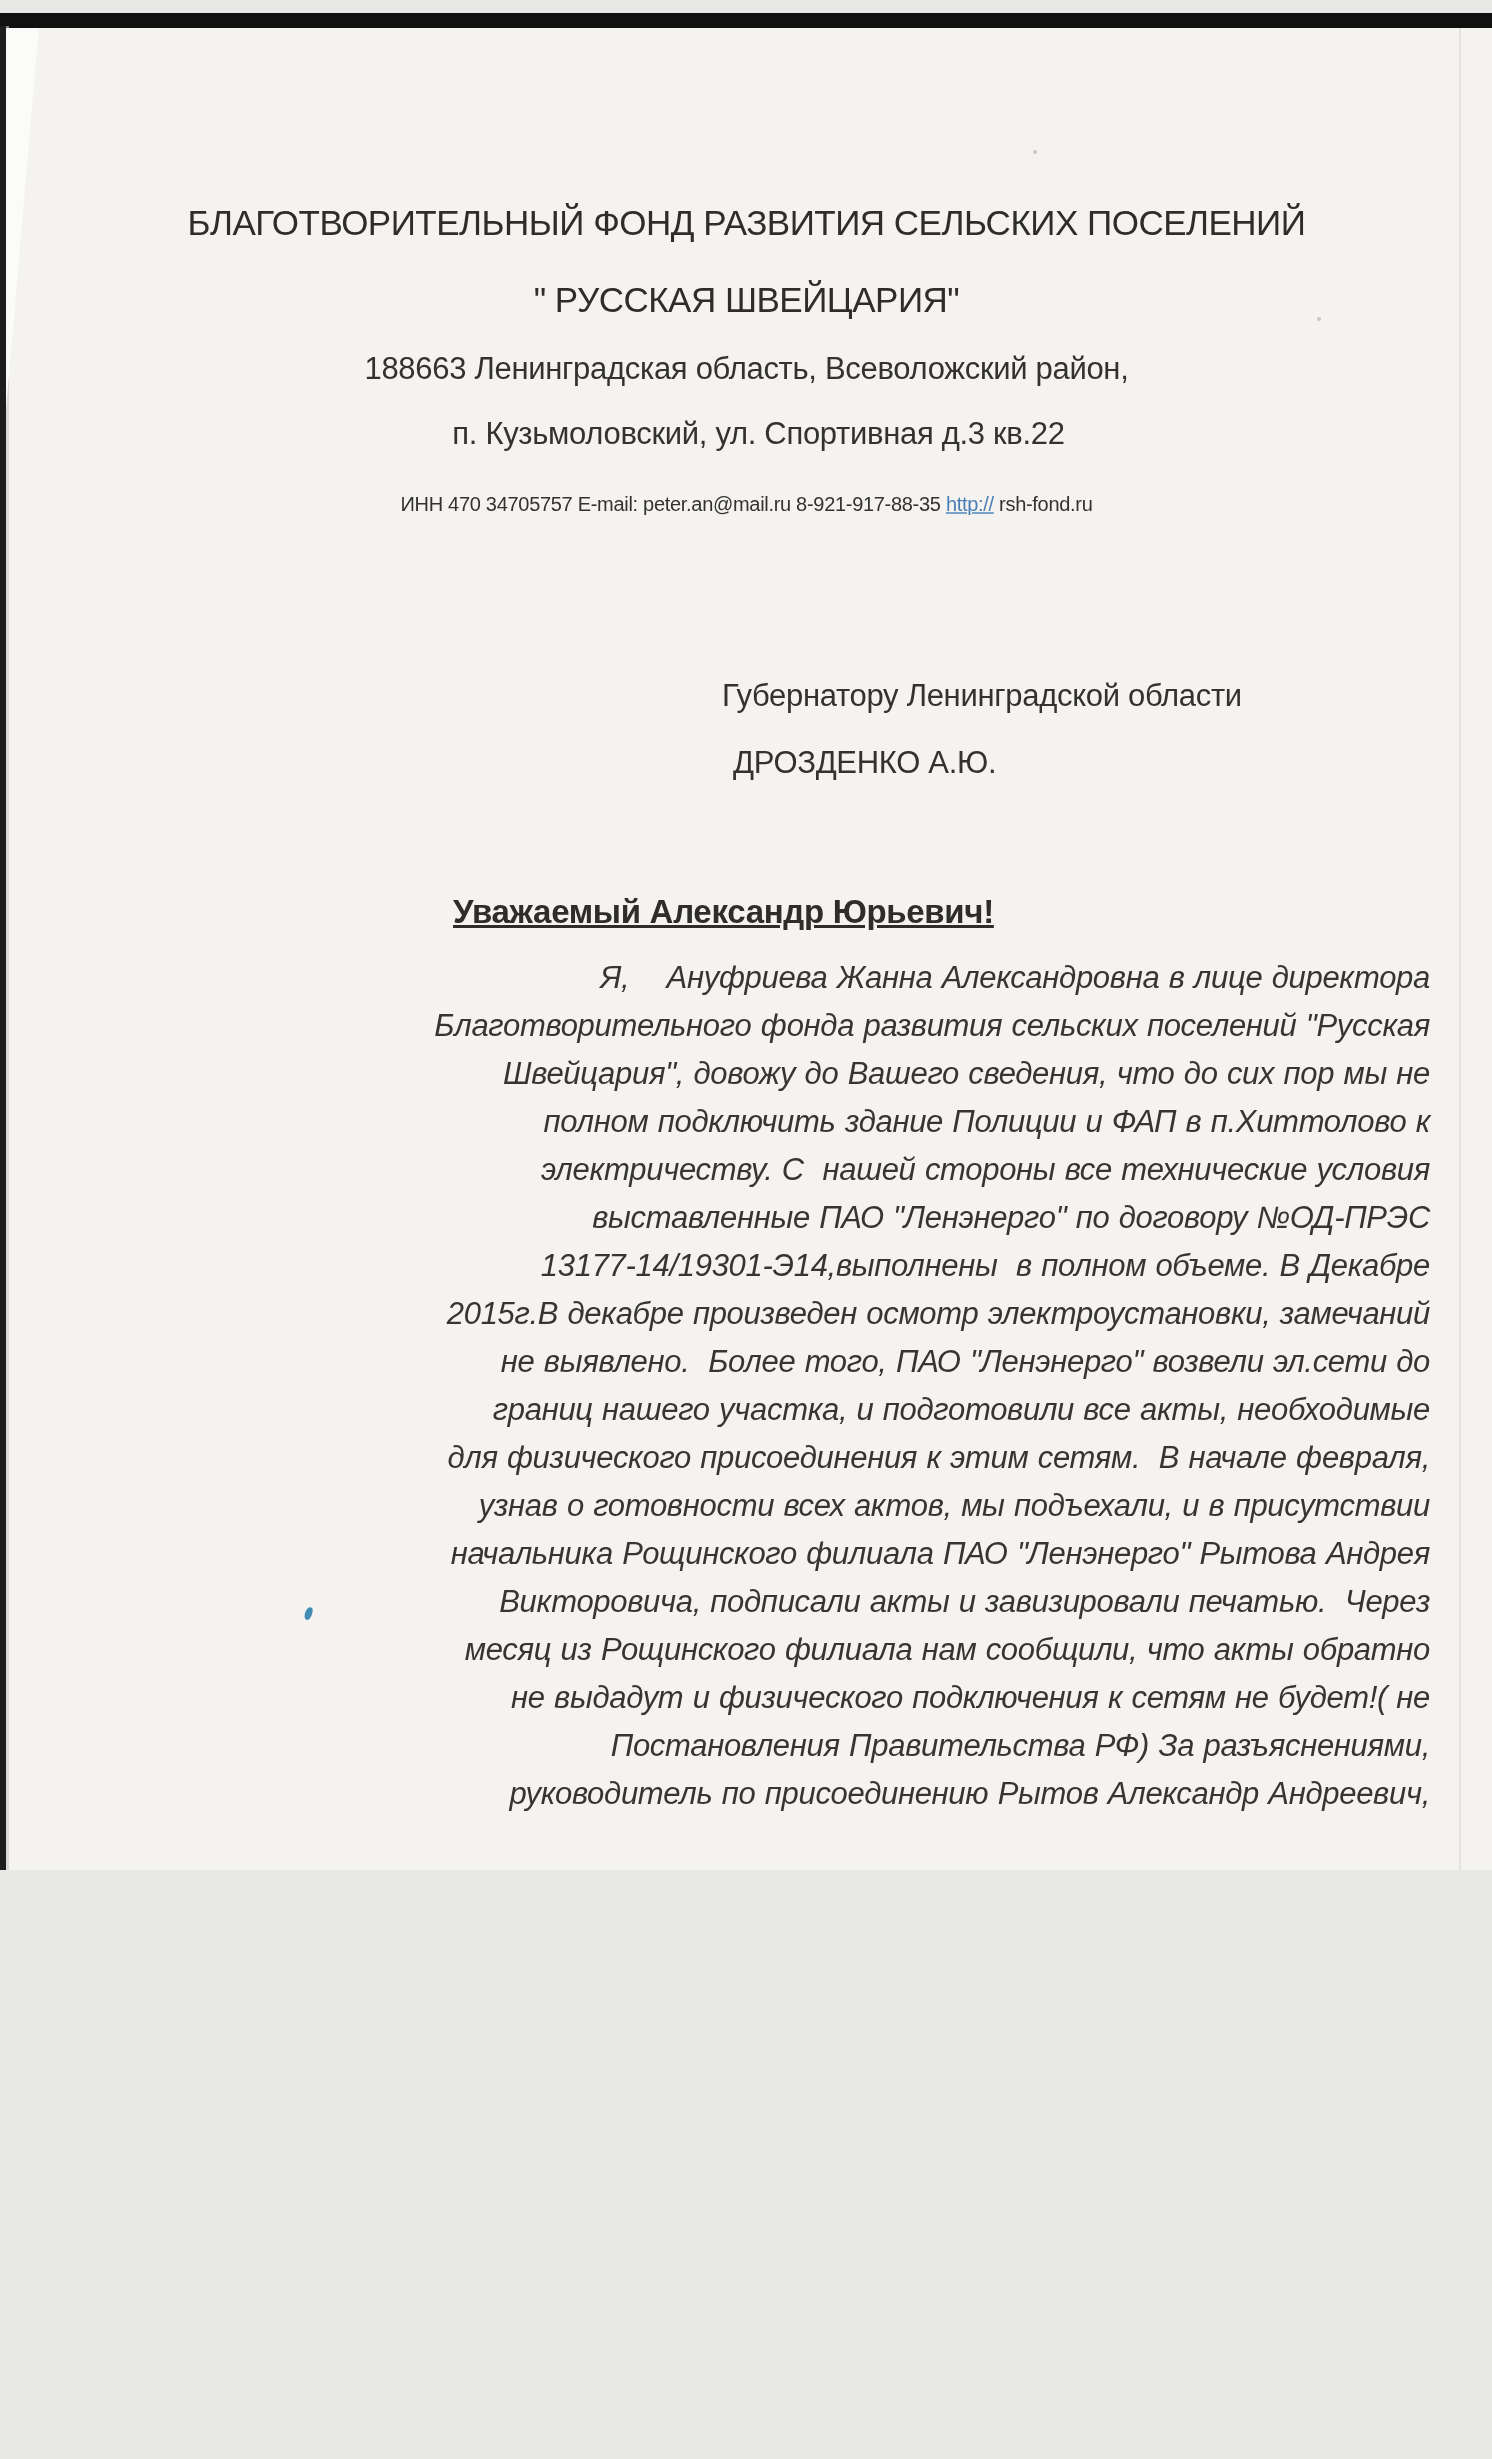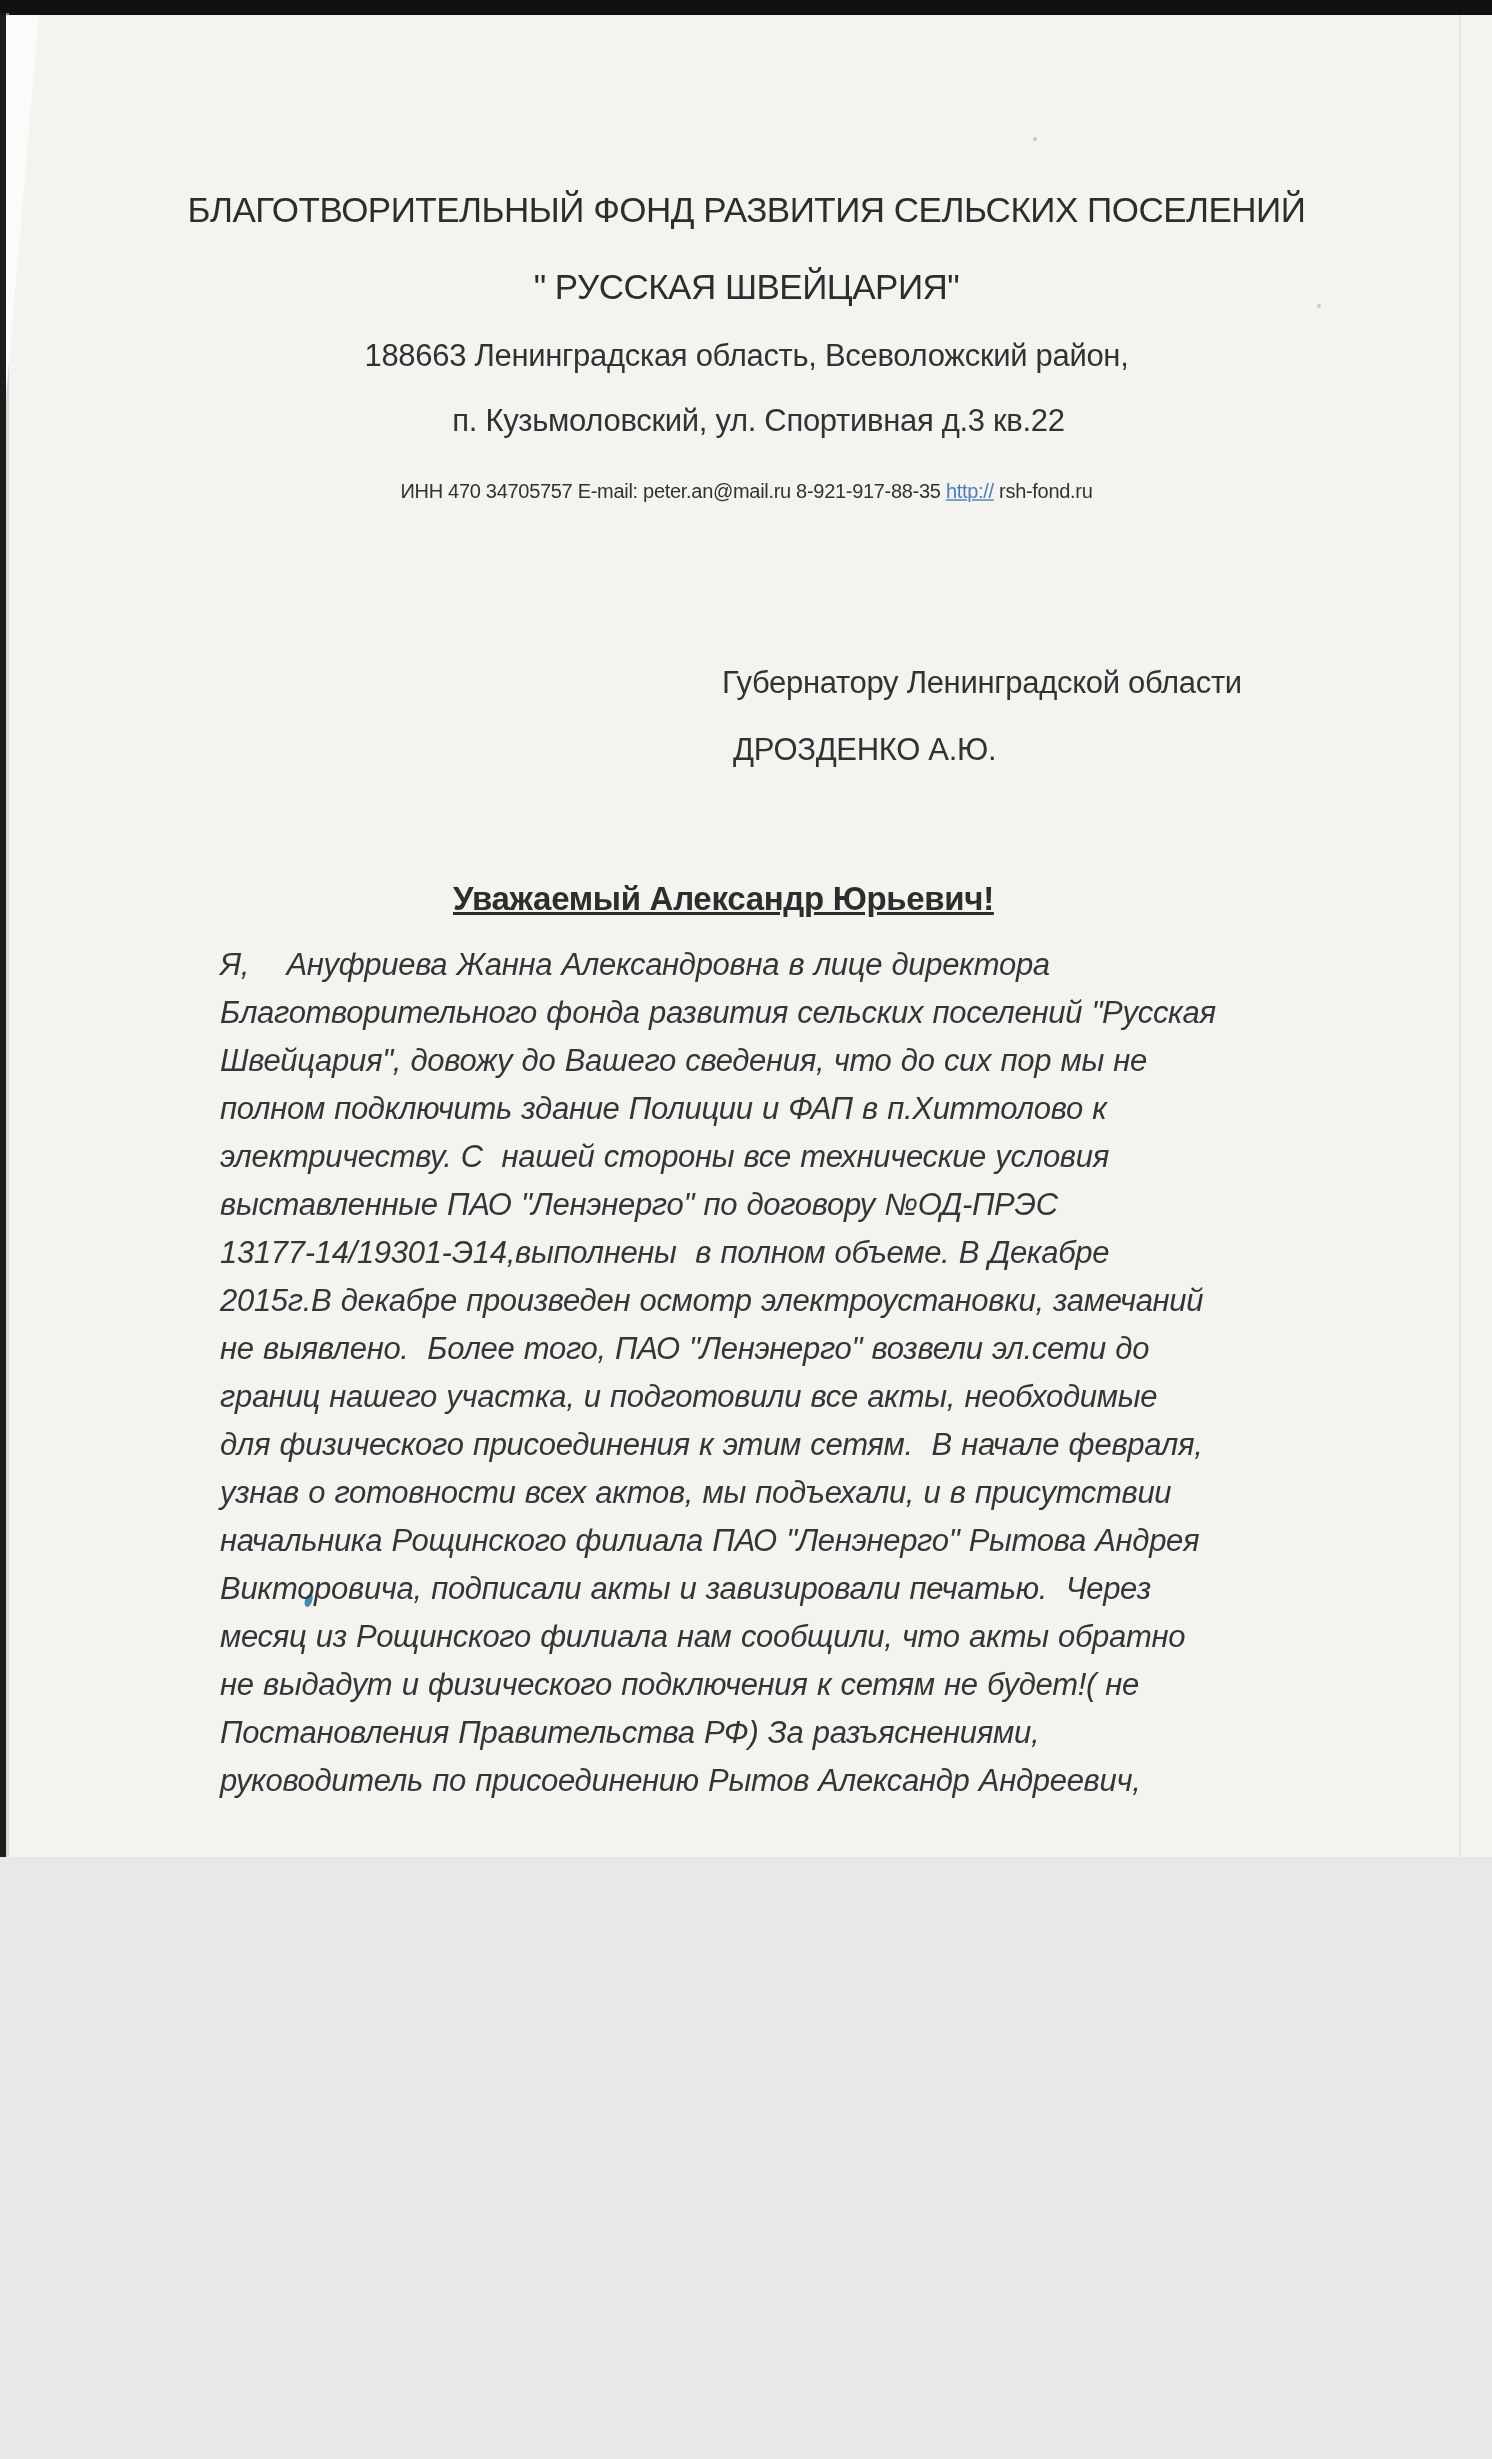--- a/index.html
+++ b/index.html
@@ -3,20 +3,21 @@
 <meta charset="utf-8">
 <style>
   html,body{margin:0;padding:0;background:#e8e8e6;}
   .canvas{
     position:relative;
     width:1493px;height:1857px;
     background:#f4f3f0;
     overflow:hidden;
     font-family:"Liberation Sans","DejaVu Sans",sans-serif;
     color:#333231;
+    margin-top:13px;
   }
   
   .top-band{position:absolute;left:0;top:0;width:1493px;height:15.4px;background:#111;}
   .left-strip{position:absolute;left:0;top:13.4px;width:5.8px;height:2048px;background:#1d1d1d;}
   .left-strip-soft{position:absolute;left:5.8px;top:13.4px;width:2.9px;height:2048px;background:#c9c8c3;opacity:.6;}
   .corner-wedge{
     position:absolute;left:5.8px;top:15.4px;width:33px;height:384px;
     background:#fbfbf9;
     clip-path:polygon(0 0,100% 0,0 100%);
   }
@@ -44,21 +45,21 @@
   .h-cont  {top:480px;font-size:20px;letter-spacing:-0.3px;}
   .link{color:#4a7eb5;text-decoration:underline;text-decoration-color:#7ba3c8;}
   .addr1{left:722px;top:665px;font-size:31px;letter-spacing:-0.3px;}
   .addr2{left:733px;top:732px;font-size:31px;letter-spacing:-0.3px;}
   .salutation{left:453px;top:880px;font-size:33px;font-weight:bold;letter-spacing:-0.3px;color:#2e2d2c;text-decoration:underline;}
   .body-block{
     position:absolute;left:220px;top:941px;width:1210px;
     font-size:31px;font-style:italic;letter-spacing:-0.3px;word-spacing:1px;
     color:#363534;
   }
-  .body-line{height:48px;line-height:48px;white-space:pre;}
+  .body-line{height:48px;line-height:48px;white-space:pre;text-align:right;}
   .pagenum{top:1862px;font-size:29px;color:#3a3938;}
 </style>
 </head>
 <body>
 
 <div class="canvas">
 
   <div class="top-band"></div>
   <div class="left-strip"></div>
   <div class="left-strip-soft"></div>

